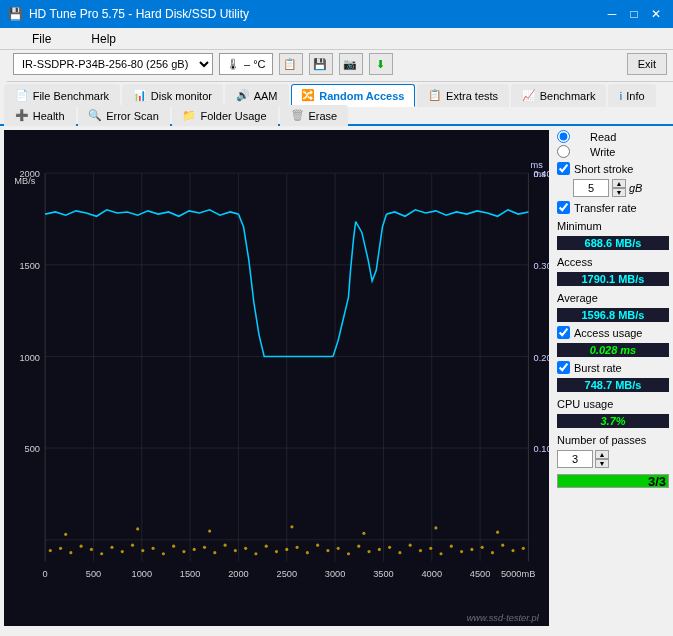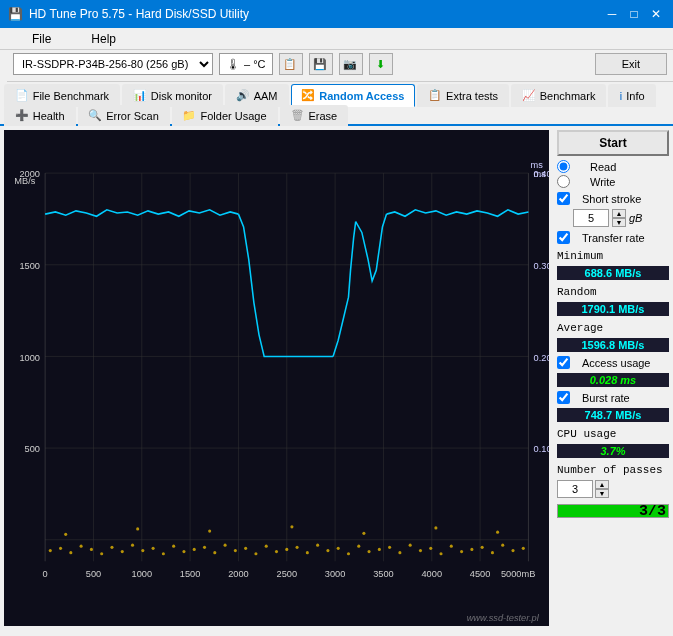--- a/index.html
+++ b/index.html
@@ -53,21 +53,21 @@
       width: 24px; height: 22px; border: 1px solid #aaa;
       background: #e8e8e8; cursor: pointer; display: flex;
       align-items: center; justify-content: center; font-size: 11px;
     }
     .temp-display {
       display: flex; align-items: center; gap: 4px;
       border: 1px solid #999; background: white;
       padding: 2px 6px; height: 22px; font-size: 11px;
     }
     .exit-btn {
-      margin-left: auto; height: 22px; padding: 0 26px;
+      margin-left: auto; height: 22px; padding: 0 10px;
       border: 1px solid #aaa; background: #e8e8e8; cursor: pointer; font-size: 11px;
     }
     
     
     .tabs-row {
       background: #f0f0f0;
       border-bottom: 2px solid #0078d7;
       display: flex;
       flex-wrap: wrap;
       padding: 2px 4px 0 4px;
@@ -109,43 +109,43 @@
       gap: 4px;
       background: #f0f0f0;
     }
     .start-btn {
       width: 100%; height: 26px; background: #e8e8e8;
       border: 2px outset #ccc; cursor: pointer; font-size: 12px;
       font-weight: bold;
     }
     .radio-group { display: flex; flex-direction: column; gap: 2px; }
     .radio-label { display: flex; align-items: center; gap: 20px; font-size: 11px; cursor: pointer; }
-    .checkbox-label { display: flex; align-items: center; gap: 12px; font-size: 11px; cursor: pointer; }
+    .checkbox-label { display: flex; align-items: center; gap: 4px; font-size: 11px; cursor: pointer; }
     .stroke-row { display: flex; align-items: center; gap: 3px; margin-left: 16px; }
     .stroke-input { width: 36px; height: 18px; border: 1px solid #999; font-size: 11px; text-align: center; }
     .stroke-unit { font-size: 11px; font-style: italic; }
-    .stat-label { font-size: 11px; margin-top: 2px; font-family: Liberation Mono, monospace; }
+    .stat-label { font-size: 11px; margin-top: 2px; }
     .stat-value {
       background: #1a1a2e; color: #00ffff;
       text-align: center; font-size: 11px; font-weight: bold;
       padding: 1px 2px; width: 100%;
     }
     .stat-value.green { color: #00ff00; font-style: italic; }
     .passes-row { display: flex; align-items: center; gap: 2px; }
     .passes-input { width: 36px; height: 18px; border: 1px solid #999; font-size: 11px; text-align: center; }
     .progress-bar-container {
       width: 100%; height: 14px; background: #ddd; border: 1px solid #999; margin-top: 2px;
       position: relative; overflow: hidden;
     }
     .progress-bar-fill {
       height: 100%; background: #00cc00;
     }
     .progress-label {
       position: absolute; right: 2px; top: 0; bottom: 0;
-      display: flex; align-items: center; font-size: 15px; font-weight: bold; font-family: Liberation Mono, monospace;
+      display: flex; align-items: center; font-size: 13px; font-weight: bold;
     }
     
     
     .chart-svg { position: absolute; top: 0; left: 0; width: 100%; height: 100%; }
   </style>
 </head>
 <body>
 
 <div class="title-bar">
   <div class="title-bar-left">
@@ -344,21 +344,20 @@
         <circle cx="350" cy="374" r="1.5"></circle>
         <circle cx="420" cy="369" r="1.5"></circle>
         <circle cx="480" cy="373" r="1.5"></circle>
       </g>
 
       <text x="520" y="455" fill="rgba(200,200,200,0.5)" font-size="9" text-anchor="end" font-style="italic">www.ssd-tester.pl</text>
     </svg>
   </div>
 
   <div class="right-panel">
-    <button class="start-btn">Start</button>
 
     <div class="radio-group">
       <label class="radio-label">
         <input type="radio" name="rw" checked="" style="">
         <span>Read</span>
       </label>
       <label class="radio-label">
         <input type="radio" name="rw" style="">
         <span>Write</span>
       </label>
@@ -378,21 +377,21 @@
     </div>
 
     <label class="checkbox-label">
       <input type="checkbox" checked="" style="">
       <span>Transfer rate</span>
     </label>
 
     <div class="stat-label">Minimum</div>
     <div class="stat-value">688.6 MB/s</div>
 
-    <div class="stat-label">Random</div>
+    <div class="stat-label">Access</div>
     <div class="stat-value">1790.1 MB/s</div>
 
     <div class="stat-label">Average</div>
     <div class="stat-value">1596.8 MB/s</div>
 
     <label class="checkbox-label">
       <input type="checkbox" checked="" style="">
       <span>Access usage</span>
     </label>
     <div class="stat-value green">0.028 ms</div>

